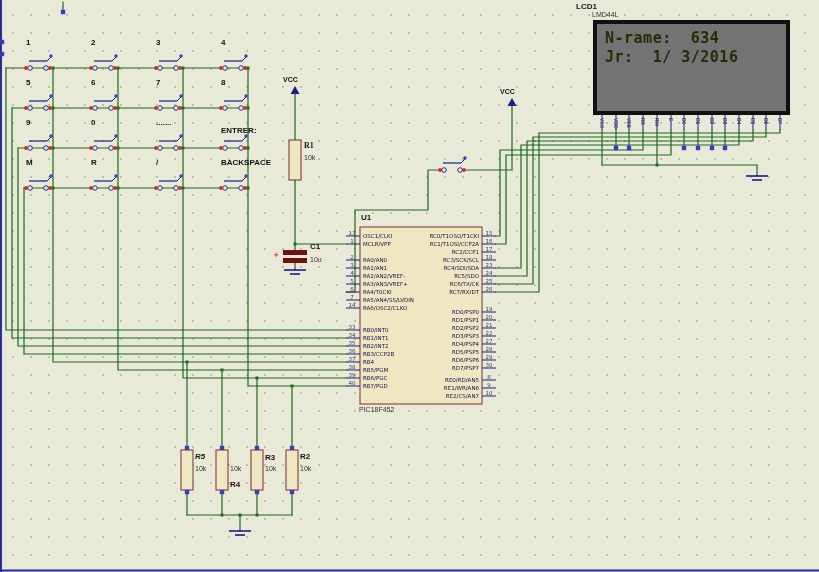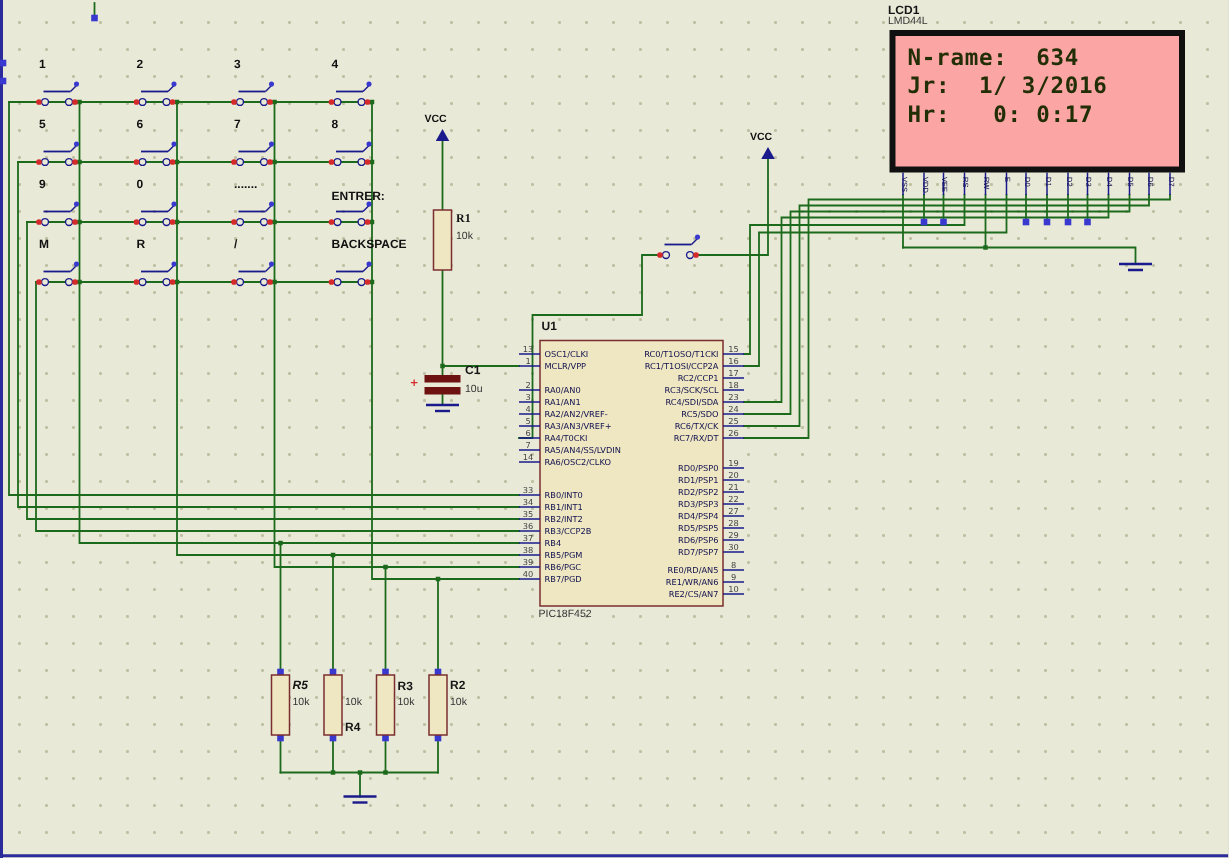--- a/index.html
+++ b/index.html
@@ -9,21 +9,21 @@
     background-size:18px 18px;background-position:4px 6px;
     font-family:"Liberation Sans","DejaVu Sans",sans-serif;}
   svg{position:absolute;left:0;top:0;}
   #labels{position:absolute;left:0;top:0;width:100%;height:100%;pointer-events:none;}
   .lbl{position:absolute;color:#111;white-space:pre;}
   .ref{font-size:8px;font-weight:bold;color:#151515;}
   .val{font-size:7px;color:#333;}
   .klabel{font-size:8px;font-weight:bold;color:#101010;}
   .vcc{font-size:7px;font-weight:bold;color:#101010;}
   .lcd-frame{position:absolute;left:593px;top:20px;width:197px;height:95px;background:#101010;}
-  .lcd-screen{position:absolute;left:4px;top:4px;right:4px;bottom:4px;background:#fca5a5;padding:5px 0 0 8px;}
+  .lcd-screen{position:absolute;left:4px;top:4px;right:4px;bottom:4px;background:#737373;padding:5px 0 0 8px;}
   .lcd-line{font-family:"DejaVu Sans Mono",monospace;font-size:15px;font-weight:bold;
     line-height:19px;color:#222e06;letter-spacing:0.5px;white-space:pre;}
   .lcd-pin-label{font-size:5px;color:#10104f;transform:rotate(90deg);transform-origin:0 0;white-space:nowrap;}
   .wire{fill:none;stroke:#1c6a1c;stroke-width:1.2;stroke-linecap:square;}
   .border{stroke:#2b2b9b;stroke-width:2;}
   .pin{stroke:#1a1a8c;stroke-width:1;}
   .body{fill:#efe7c2;stroke:#7a2e2e;stroke-width:1;}
   .pnum{font:5.5px "DejaVu Sans",sans-serif;fill:#444;}
   .pname{font:5.5px "DejaVu Sans",sans-serif;fill:#10104f;}
   .capplate{fill:#6e1111;}
@@ -487,25 +487,24 @@
       <div class="lbl ref" style="left: 265px; top: 453px;">R3</div>
       <div class="lbl val" style="left: 265px; top: 465px;">10k</div>
       <div class="lbl ref" style="left: 300px; top: 452px;">R2</div>
       <div class="lbl val" style="left: 300px; top: 465px;">10k</div>
       <div class="lbl ref" style="left: 310px; top: 242px;">C1</div>
       <div class="lbl val" style="left: 310px; top: 256px;">10u</div>
       <div class="lbl vcc" style="left: 283px; top: 76px;">VCC</div>
       <div class="lbl vcc" style="left: 500px; top: 88px;">VCC</div>
     </div>
 
-  <div class="lbl ref" style="left:592px;top:2px">LCD1</div>
+  <div class="lbl ref" style="left:576px;top:2px">LCD1</div>
   <div class="lbl val" style="left:592px;top:11px">LMD44L</div>
   <div class="lcd-frame">
     <div class="lcd-screen">
       <div class="lcd-line">N-rame:  634</div>
       <div class="lcd-line">Jr:  1/ 3/2016</div>
-      <div class="lcd-line">Hr:   0: 0:17</div>
     </div>
   </div>
 
   <div class="lbl ref" style="left:361px;top:213px">U1</div>
   <div class="lbl val" style="left:359px;top:406px">PIC18F452</div>
 </div>
 
 </body></html>

